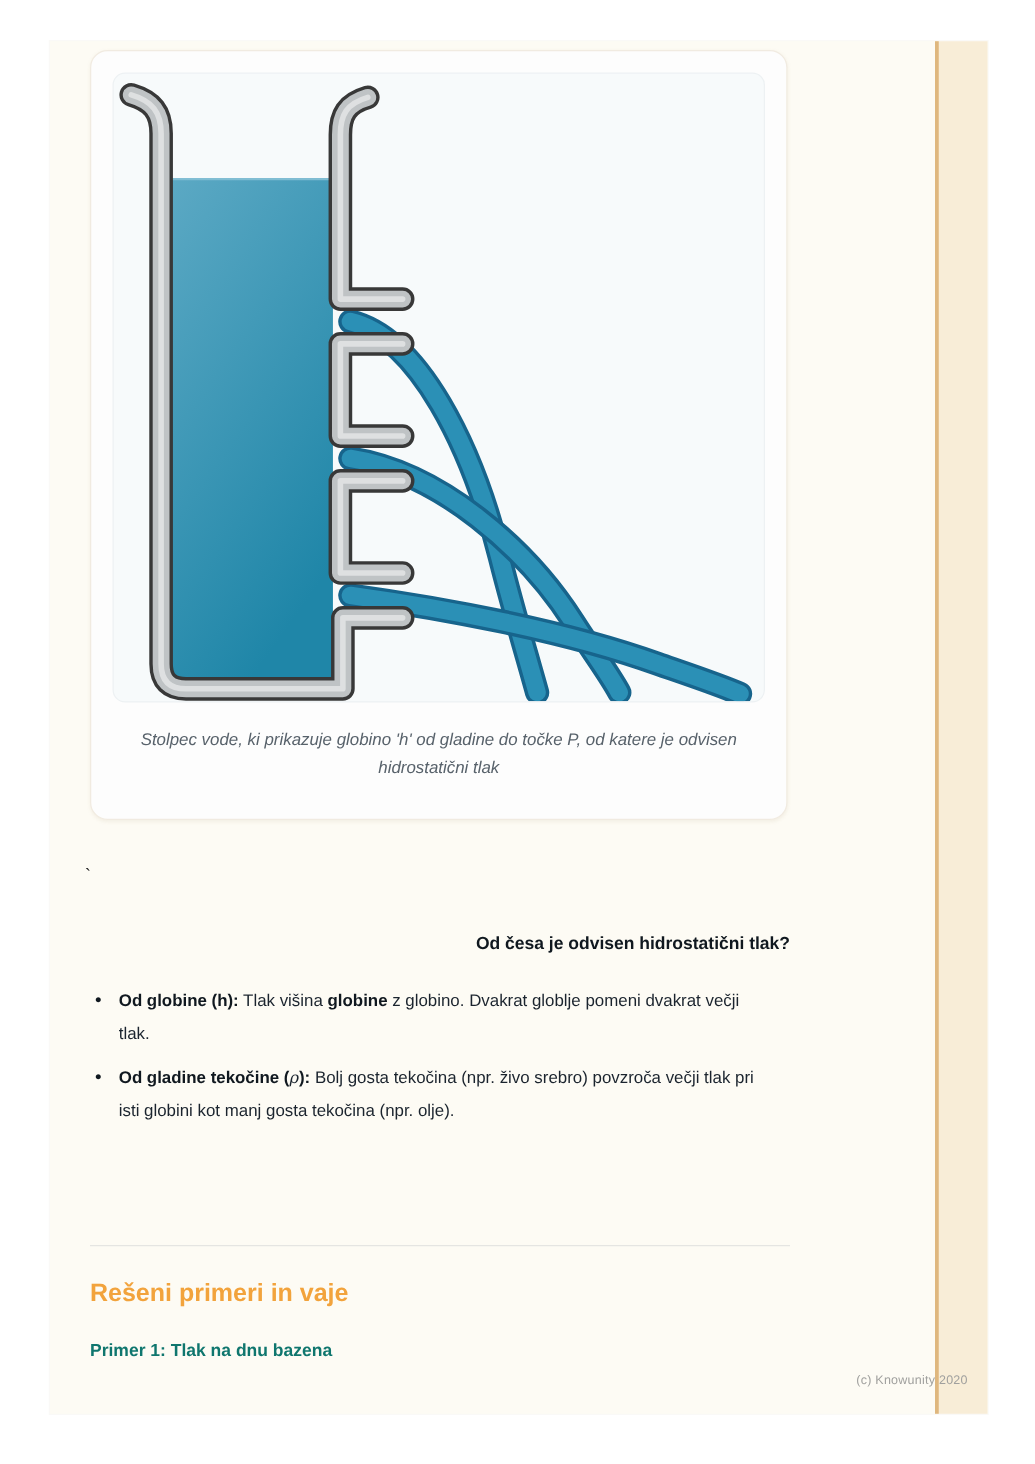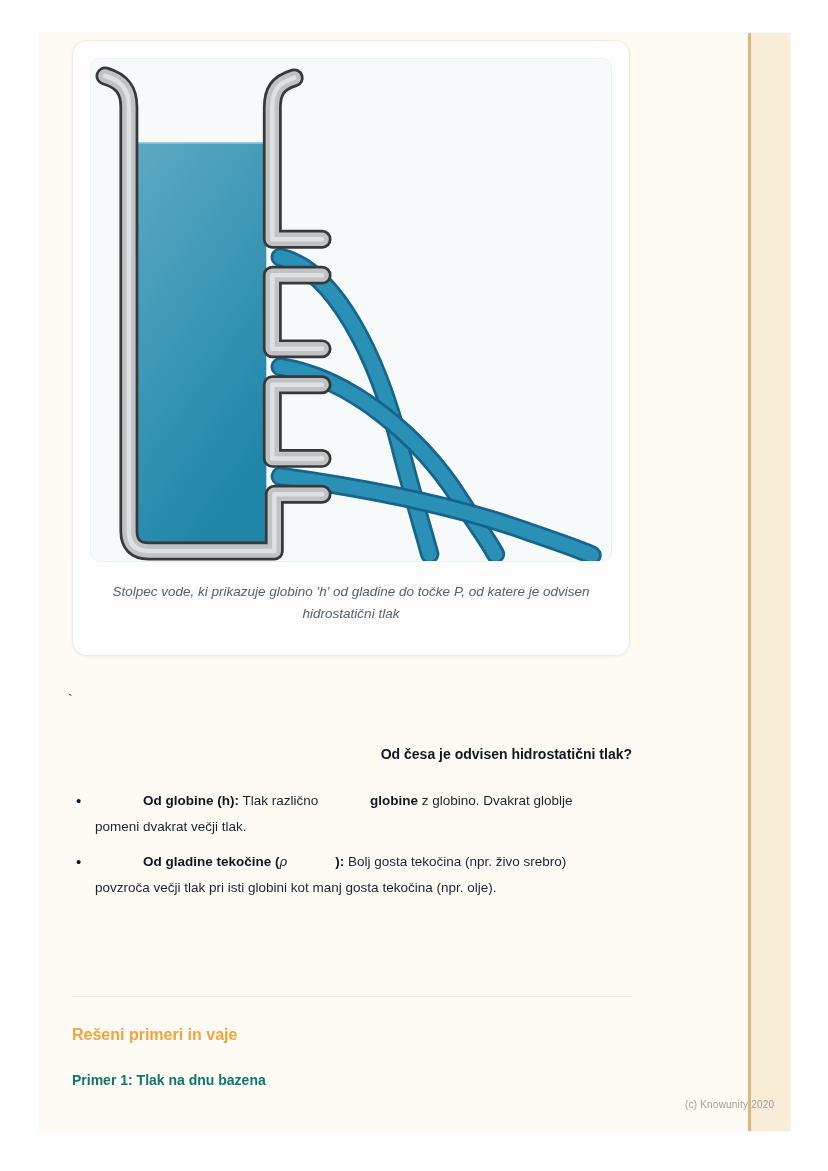--- a/index.html
+++ b/index.html
@@ -47,31 +47,31 @@
   .bullet-list{
     position:absolute;left:32px;top:755px;width:560px;
     box-sizing:border-box;padding-right:18px;
     font-size:13.5px;line-height:26px;color:#1B242E;
   }
   .bullet-item{position:relative;padding-left:23px;margin-bottom:9px;}
   .bullet-item::before{
     content:"\2022";position:absolute;left:4px;top:0;
     font-size:15px;color:#10181F;
   }
-  .seg-bold{font-weight:700;color:#10181F;margin-left:48px;}
+  .seg-bold{font-weight:700;color:#10181F;}
   .seg-normal{font-weight:400;}
   .seg-italic{font-style:italic;}
   .seg-serif-italic{font-family:"DejaVu Serif","Liberation Serif",serif;font-style:italic;font-size:0.96em;}
   .divider{
     position:absolute;left:32px;top:963px;width:560px;height:0;
     border:none;border-top:1.5px solid #E5E5E2;margin:0;
   }
   .section-heading{
     position:absolute;left:32px;top:988px;width:560px;
-    font-size:16px;font-weight:700;color:#F2A33C;line-height:28px;
+    font-size:20px;font-weight:700;color:#F2A33C;line-height:28px;
   }
   .example-heading{
     position:absolute;left:32px;top:1037px;width:560px;
     font-size:14px;font-weight:700;color:#0f766e;line-height:20px;
   }
   .watermark{
     position:absolute;left:645px;top:1066px;
     font-size:10px;color:#A0A09E;letter-spacing:.2px;white-space:nowrap;
   }
 </style>
@@ -135,21 +135,21 @@
       </svg>
     </div>
     <div class="figure-caption">Stolpec vode, ki prikazuje globino 'h' od gladine do točke P, od katere je odvisen hidrostatični tlak</div>
   </div>
 
   <div class="stray-tick">`</div>
 
   <div class="question-heading">Od česa je odvisen hidrostatični tlak?</div>
 
   <div class="bullet-list">
-    <div class="bullet-item"><span class="seg-bold">Od globine (h):</span><span class="seg-normal"> Tlak različno </span><span class="seg-bold">globine</span><span class="seg-normal"> z globino. Dvakrat globlje pomeni dvakrat večji tlak.</span></div>
+    <div class="bullet-item"><span class="seg-bold">Od globine (h):</span><span class="seg-normal"> Tlak višina </span><span class="seg-bold">globine</span><span class="seg-normal"> z globino. Dvakrat globlje pomeni dvakrat večji tlak.</span></div>
     <div class="bullet-item"><span class="seg-bold">Od gladine tekočine (</span><span class="seg-serif-italic">ρ</span><span class="seg-bold">):</span><span class="seg-normal"> Bolj gosta tekočina (npr. živo srebro) povzroča večji tlak pri isti globini kot manj gosta tekočina (npr. olje).</span></div>
   </div>
 
   <hr class="divider">
 
   <div class="section-heading">Rešeni primeri in vaje</div>
 
   <div class="example-heading">Primer 1: Tlak na dnu bazena</div>
 
   <div class="watermark">(c) Knowunity 2020</div>

